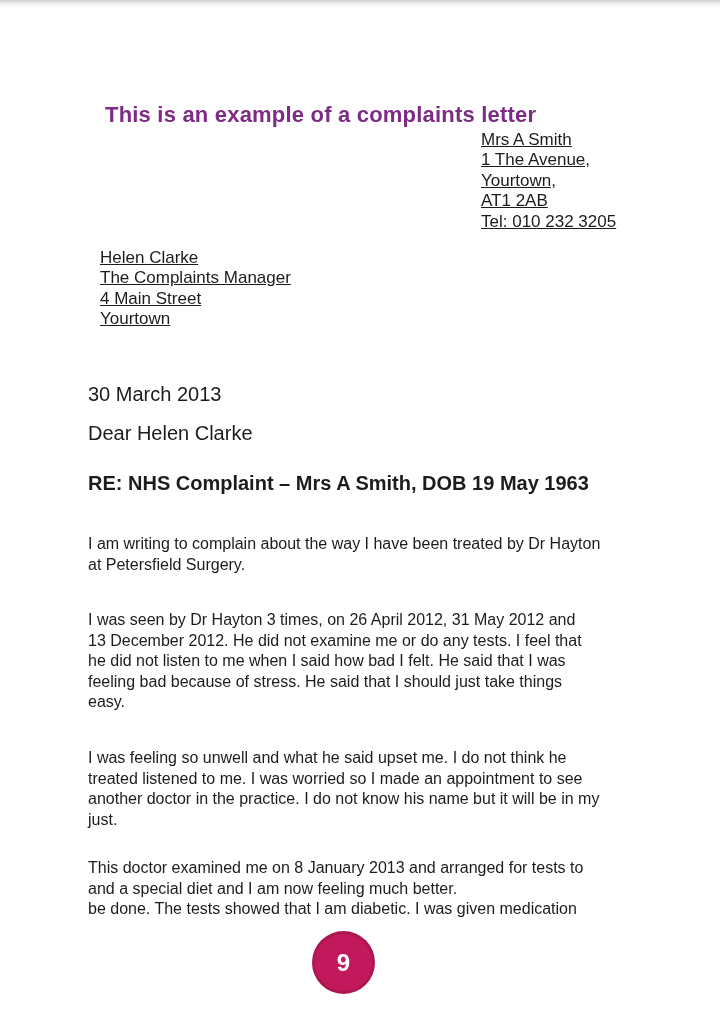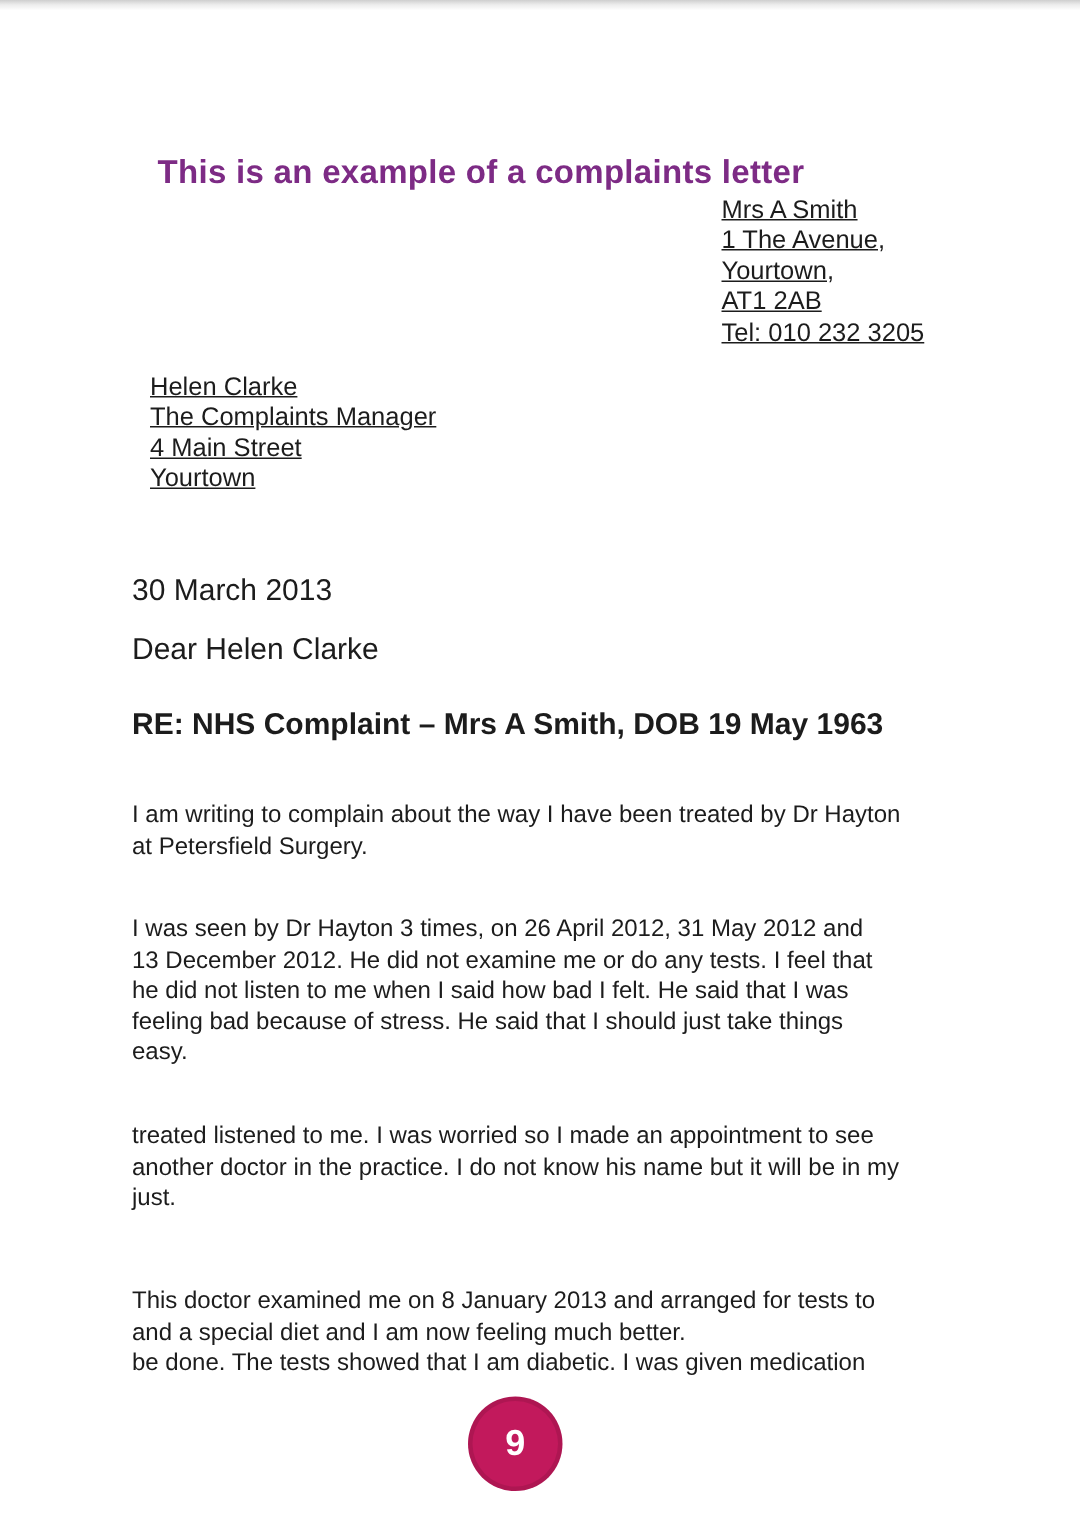--- a/index.html
+++ b/index.html
@@ -118,20 +118,21 @@
 
   <div class="para para-2">
       <div>I was seen by Dr Hayton 3 times, on 26 April 2012, 31 May 2012 and</div>
       <div>13 December 2012. He did not examine me or do any tests. I feel that</div>
       <div>he did not listen to me when I said how bad I felt. He said that I was</div>
       <div>feeling bad because of stress. He said that I should just take things</div>
       <div>easy.</div>
     </div>
 
   <div class="para para-3">
+      <div>I was feeling so unwell and what he said upset me. I do not think he</div>
       <div>treated listened to me. I was worried so I made an appointment to see</div>
       <div>another doctor in the practice. I do not know his name but it will be in my</div>
       <div>just.</div>
     </div>
 
   <div class="para para-4">
       <div>This doctor examined me on 8 January 2013 and arranged for tests to</div>
       <div>and a special diet and I am now feeling much better.</div>
       <div>be done. The tests showed that I am diabetic. I was given medication</div>
     </div>

